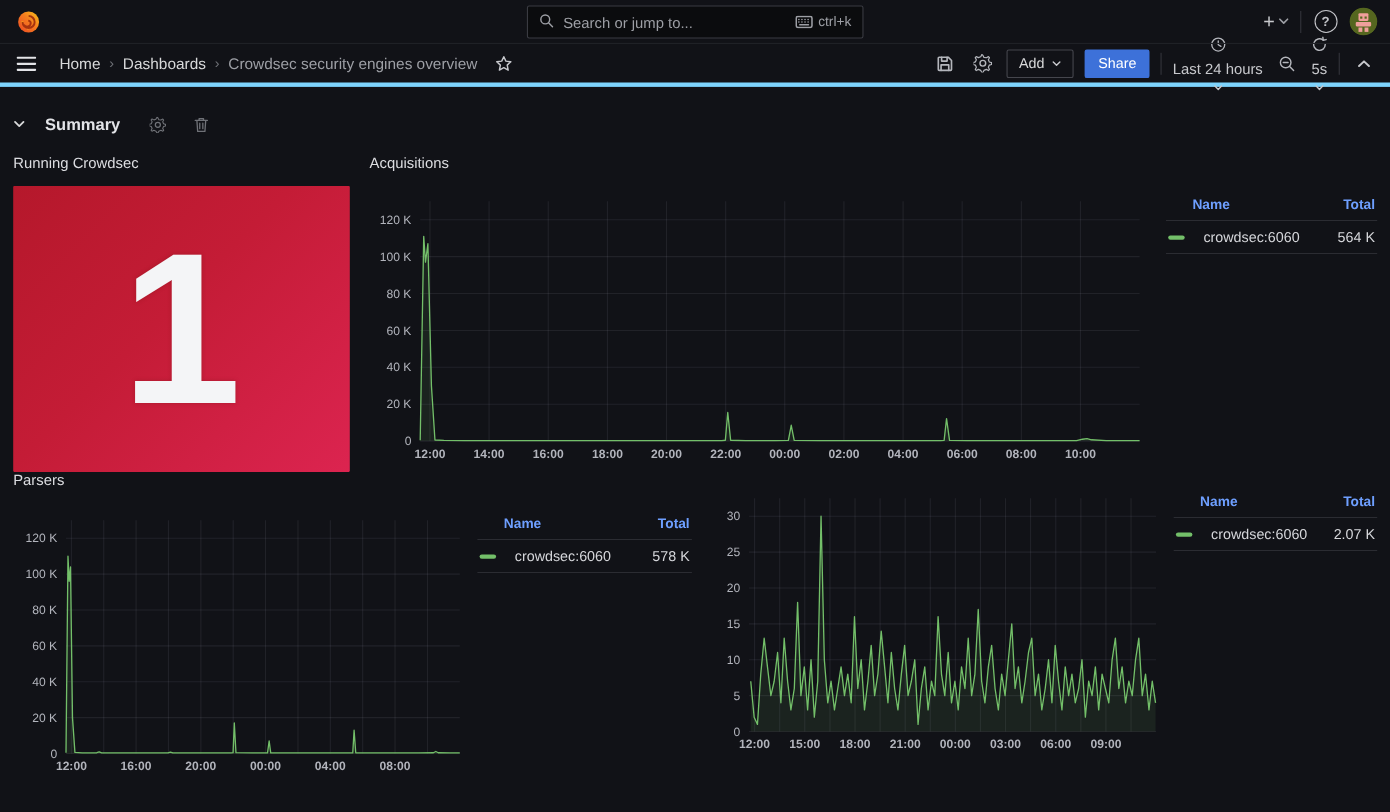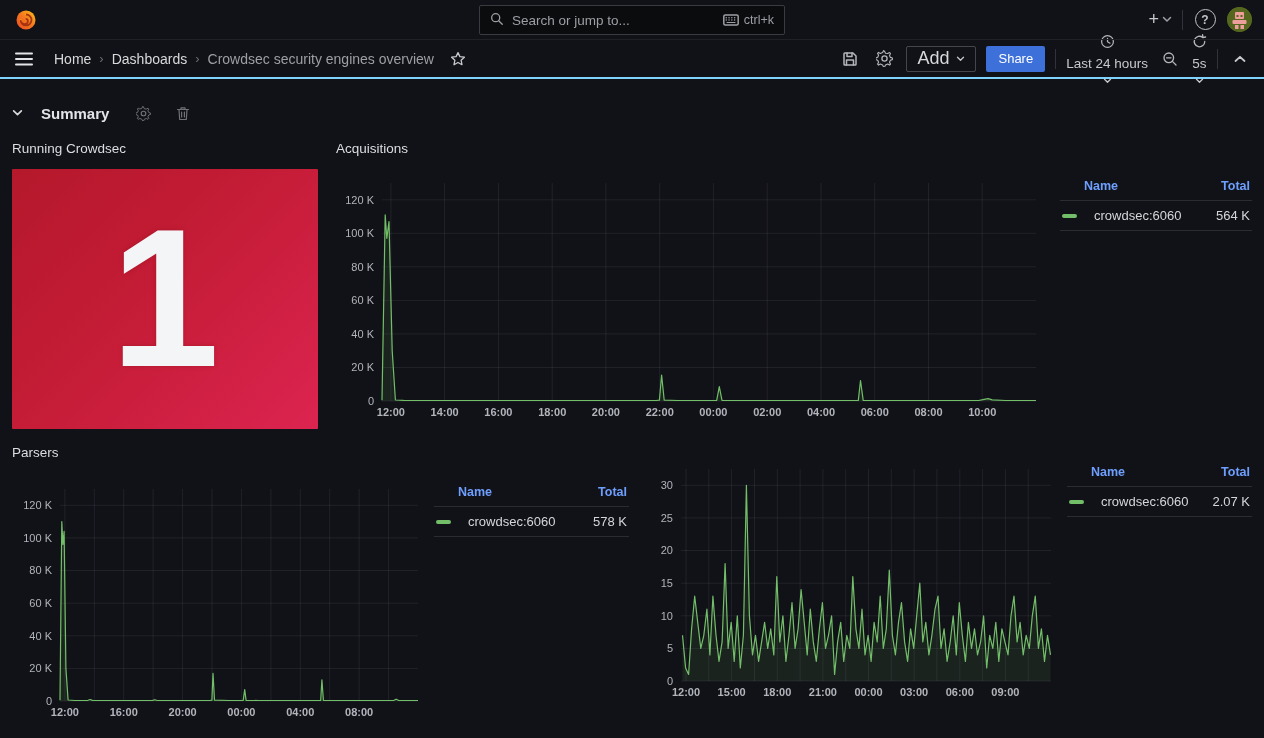--- a/index.html
+++ b/index.html
@@ -20,44 +20,44 @@
     color:#b4b6bc; cursor:pointer; background:none; border:none; }
   .plus-btn { display:flex; align-items:center; gap:3px; color:#c7c8cc; font-size:18px; cursor:pointer; }
   .vdiv { width:1px; height:20px; background:rgba(204,204,220,0.18); }
   .help-circle { width:21px; height:21px; border:1.6px solid #c2c3c8; border-radius:50%;
     display:flex; align-items:center; justify-content:center; font-size:12px; font-weight:700; color:#c2c3c8; }
   .avatar { width:25px; height:25px; border-radius:50%; background:#55661f; overflow:hidden;
     display:flex; align-items:center; justify-content:center; cursor:pointer; }
 
   
   .toolbar { height:39px; display:flex; align-items:center; padding:0 12px; gap:8px;
-    border-bottom:2px solid #7dd3fc; }
+    border-bottom:4px solid #7dd3fc; }
   .hamburger { margin-right:10px; }
   .crumbs { display:flex; align-items:center; gap:8px; font-size:14px; }
   .crumb-link { color:#d8d9da; font-weight:500; cursor:pointer; }
   .crumb-sep { color:#6e7076; font-size:13px; }
   .crumb-current { color:#9d9fa5; }
   .star-btn { margin-left:4px; }
   .toolbar-right { margin-left:auto; display:flex; align-items:center; gap:10px; }
   .btn-outline { border:1px solid rgba(204,204,220,0.28); border-radius:2px; height:26px; padding:0 10px;
-    display:flex; align-items:center; gap:7px; color:#d8d9da; font-size:18px; font-weight:500;
+    display:flex; align-items:center; gap:7px; color:#d8d9da; font-size:13px; font-weight:500;
     background:transparent; cursor:pointer; }
   .btn-primary { background:#3d71d9; border:none; border-radius:2px; height:26px; padding:0 12px;
     color:#ffffff; font-size:13px; font-weight:500; display:flex; align-items:center; cursor:pointer; }
   .picker { display:flex; align-items:center; gap:7px; color:#c7c8cc; font-size:13.5px; font-weight:500; cursor:pointer;flex-direction:column; }
 
   
   .dash { padding:8px 12px 0 12px; }
   .row-header { display:flex; align-items:center; gap:4px; padding:12px 0 14px 0; }
   .row-title-group { display:flex; align-items:center; gap:18px; cursor:pointer; }
   .row-title { font-size:15px; font-weight:700; color:#e3e4e8; }
   .row-icon { color:#6f7177; margin-left:18px; }
 
   .grid-row { display:flex; gap:6px; }
-  .grid-row.second { margin-top:16px; gap:14px;justify-content:space-between; }
+  .grid-row.second { gap:14px;justify-content:space-between; }
   .panel { position:relative; }
   .panel-title { font-size:13.5px; font-weight:500; color:#dcdde1; height:20px; cursor:pointer; }
 
   .panel-running { width:306px; }
   .bigstat { margin-top:8px; width:306px; height:260px; border-radius:1px;
     background:linear-gradient(135deg,#b5182b 0%,#c41c36 45%,#dc2450 100%);
     display:flex; align-items:center; justify-content:center; }
   .bigstat-value { color:#f4f5f7; font-size:196px; font-weight:600; line-height:1;
     text-shadow:0 0 4px rgba(120,20,20,0.4); }
 

